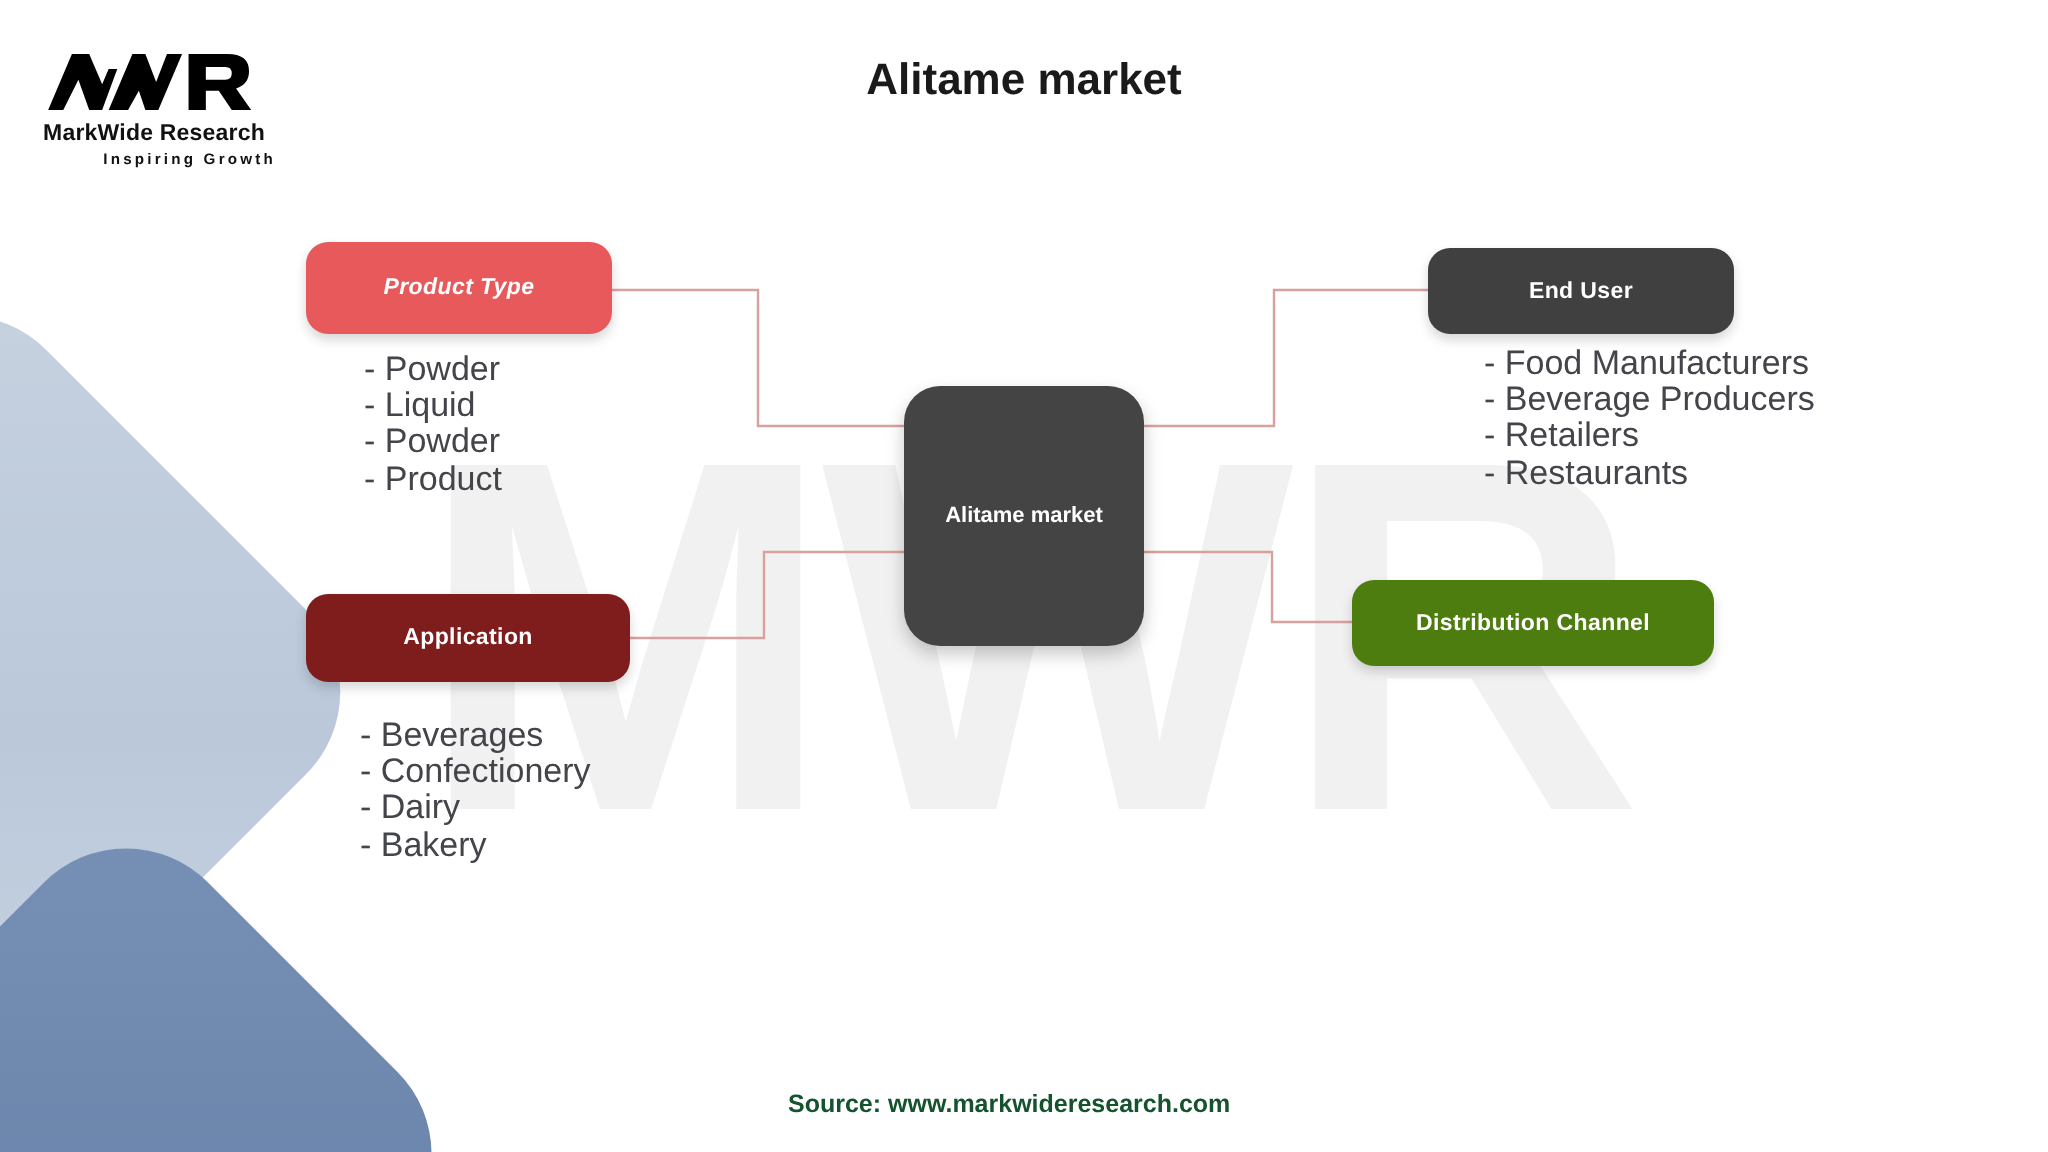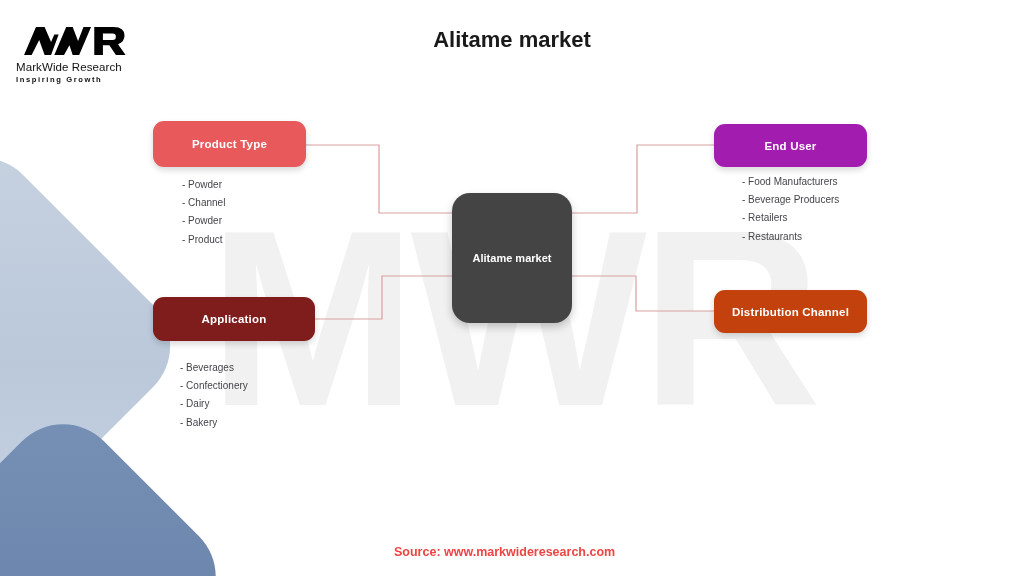--- a/index.html
+++ b/index.html
@@ -67,29 +67,29 @@
     top: 22px;
     width: 122px;
   }
   .logo-mark {
     display: block;
     width: 108px;
     height: 38px;
     margin: 0 auto;
   }
   .logo-name {
-    text-align: left;
+    text-align: center;
     font-size: 11.5px;
-    font-weight: 400;
+    font-weight: 700;
     color: #111111;
     letter-spacing: 0.1px;
     margin-top: 1px;
   }
   .logo-tag {
-    text-align: left;
+    text-align: right;
     font-size: 7.6px;
     font-weight: 700;
     color: #111111;
     letter-spacing: 1.6px;
     margin-top: 2px;
   }
 
   
   .title {
     position: absolute;
@@ -134,47 +134,47 @@
     background: #444444;
     display: flex;
     align-items: center;
     justify-content: center;
     color: #ffffff;
     font-size: 11px;
     font-weight: 700;
     box-shadow: 0 4px 9px rgba(0,0,0,0.22);
   }
 
-  .node-product  { left: 153px; top: 121px; width: 153px; height: 46px; background:#e8595c; }
+  .node-product  { left: 153px; top: 121px; width: 153px; height: 46px; background:#e8595c;font-style:italic; }
   .node-app      { left: 153px; top: 297px; width: 162px; height: 44px; background:#7f1d1d; }
-  .node-enduser  { left: 714px; top: 124px; width: 153px; height: 43px; background:#a21caf; }
-  .node-dist     { left: 714px; top: 290px; width: 153px; height: 43px; background:#c2410c; }
+  .node-enduser  { left: 714px; top: 124px; width: 153px; height: 43px; background:#404040; }
+  .node-dist     { left: 676px; top: 290px; width: 181px; height: 43px; background:#4d7c0f; }
 
   
   .bullets {
     position: absolute;
     color: #44454a;
-    font-size: 10px;
+    font-size: 17px;
     line-height: 18.2px;
     white-space: nowrap;
   }
   .bullets div { }
   .bullets-product { left: 182px; top: 176px; }
   .bullets-app     { left: 180px; top: 359px; }
   .bullets-enduser { left: 742px; top: 173px; }
   .bullets-dist    { left: 744px; top: 344px; }
 
   
   .source {
     position: absolute;
     left: 394px;
     top: 545px;
     font-size: 12.5px;
     font-weight: 700;
-    color: #ef4444;
+    color: #14532d;
   }
   .disclaimer {
     position: absolute;
     left: 670px;
     top: 550px;
     font-size: 10.4px;
     color: #1b1b1b;
     white-space: nowrap;
   }
 </style>
@@ -222,21 +222,21 @@
   </div>
   <div class="node node-enduser">
     <span>End User</span>
   </div>
   <div class="node node-dist">
     <span>Distribution Channel</span>
   </div>
 
   <div class="bullets bullets-product">
     <div>- Powder</div>
-    <div>- Channel</div>
+    <div>- Liquid</div>
     <div>- Powder</div>
     <div>- Product</div>
   </div>
 
   <div class="bullets bullets-enduser">
     <div>- Food Manufacturers</div>
     <div>- Beverage Producers</div>
     <div>- Retailers</div>
     <div>- Restaurants</div>
   </div>

